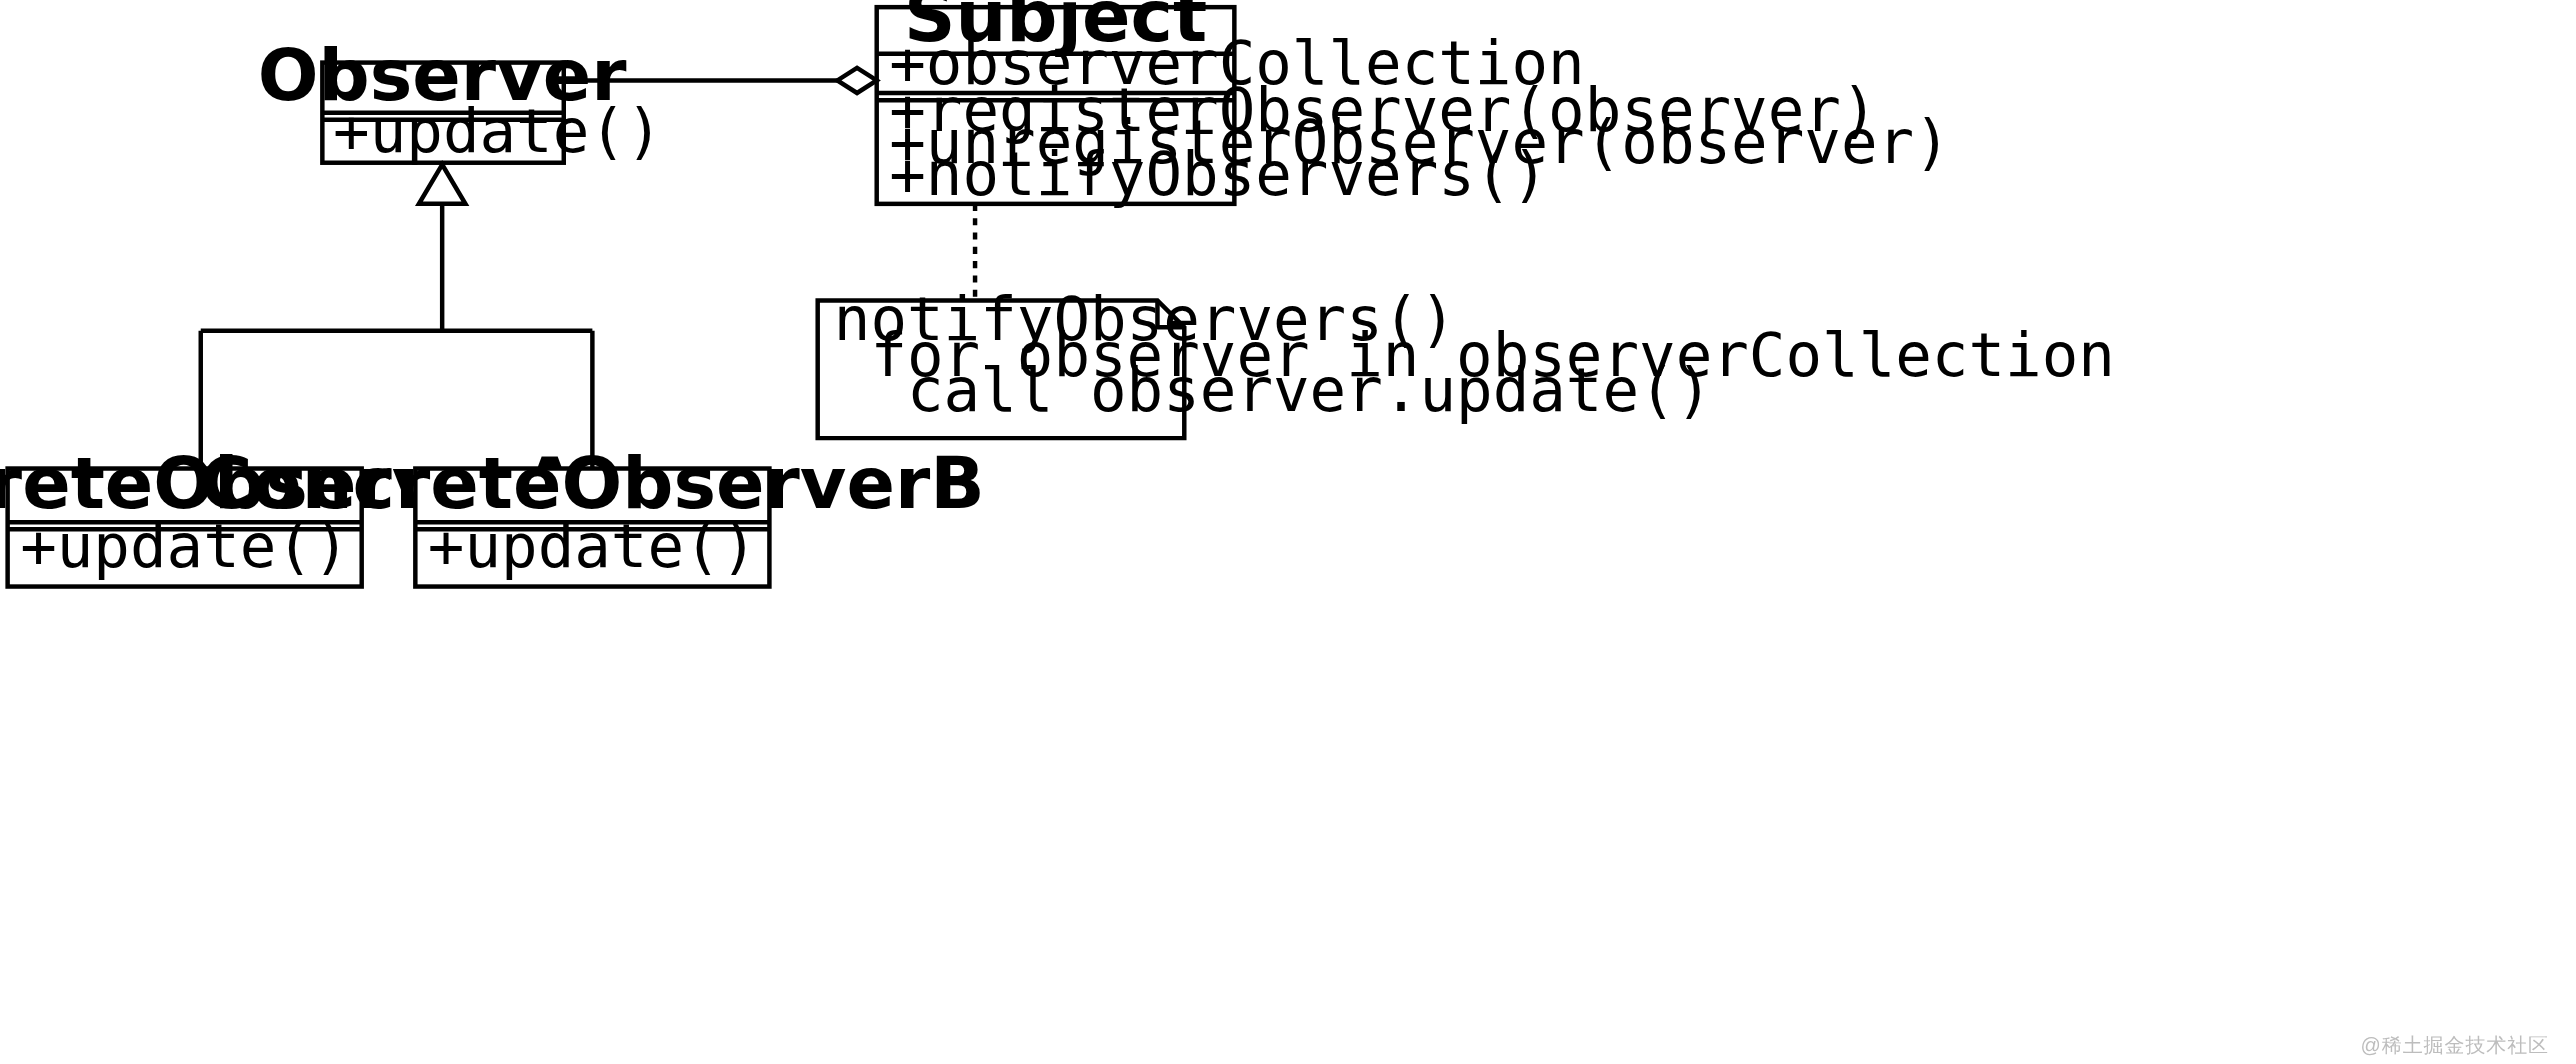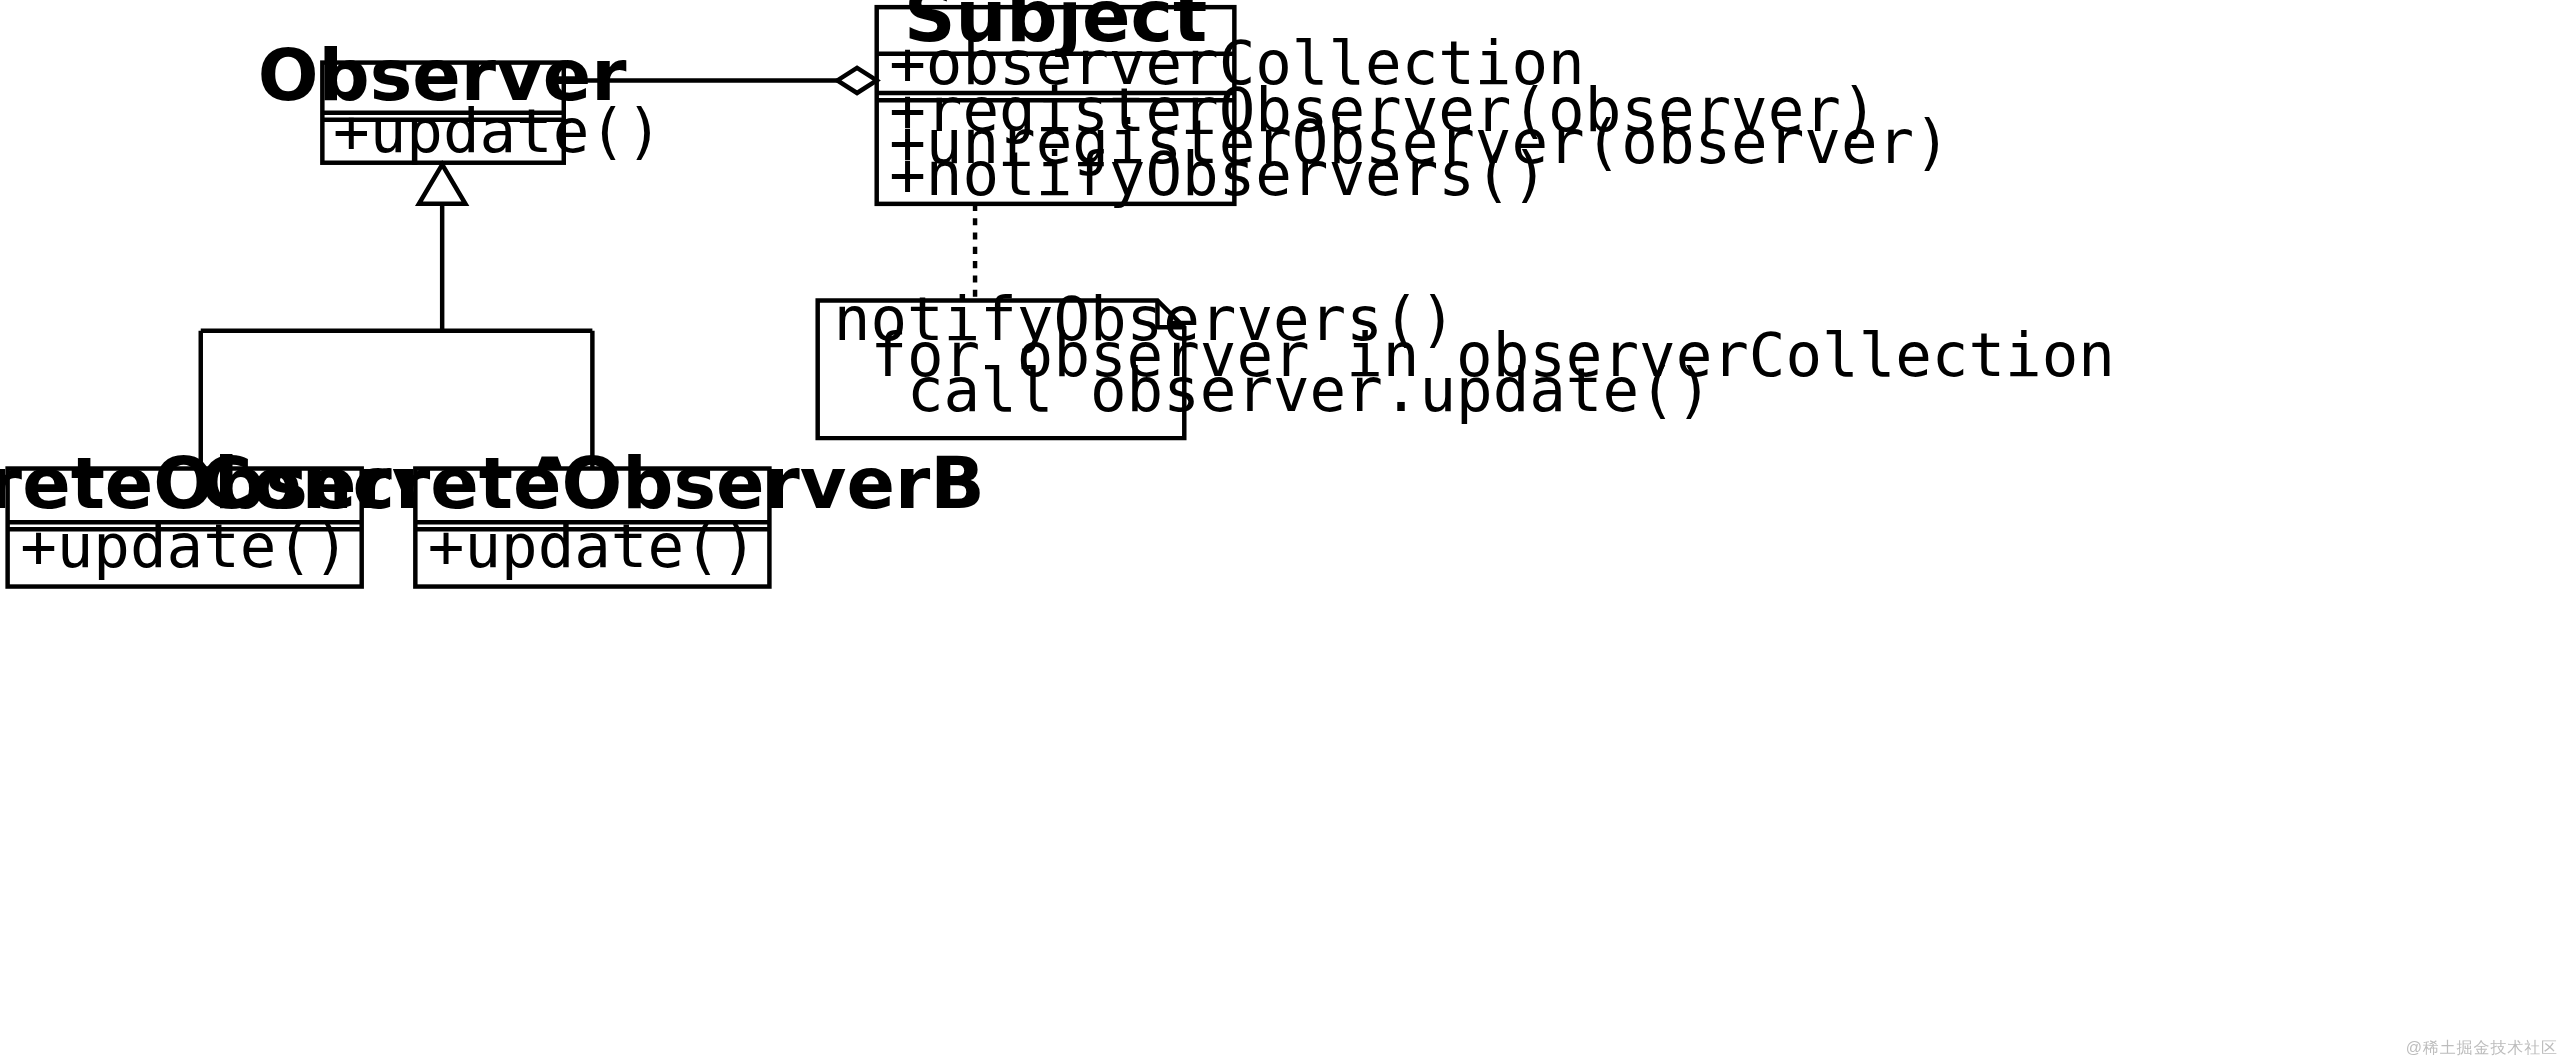--- a/index.html
+++ b/index.html
@@ -18,23 +18,23 @@
   .member {
     font-family: "DejaVu Sans Mono", "Liberation Mono", Consolas, monospace;
     font-size: 34px;
   }
   .note-text {
     font-family: "DejaVu Sans Mono", "Liberation Mono", Consolas, monospace;
     font-size: 34px;
   }
   .watermark {
     position: absolute;
-    right: 18px;
+    right: 27px;
     bottom: 5.4px;
-    font-size: 16px;
+    font-size: 20px;
     color: #bdbdbd;
     font-family: sans-serif;
     letter-spacing: 0.9px;
   }
 </style>
 </head>
 <body>
 
 <svg width="2576" height="1064" viewBox="0 0 1440 595">
 

